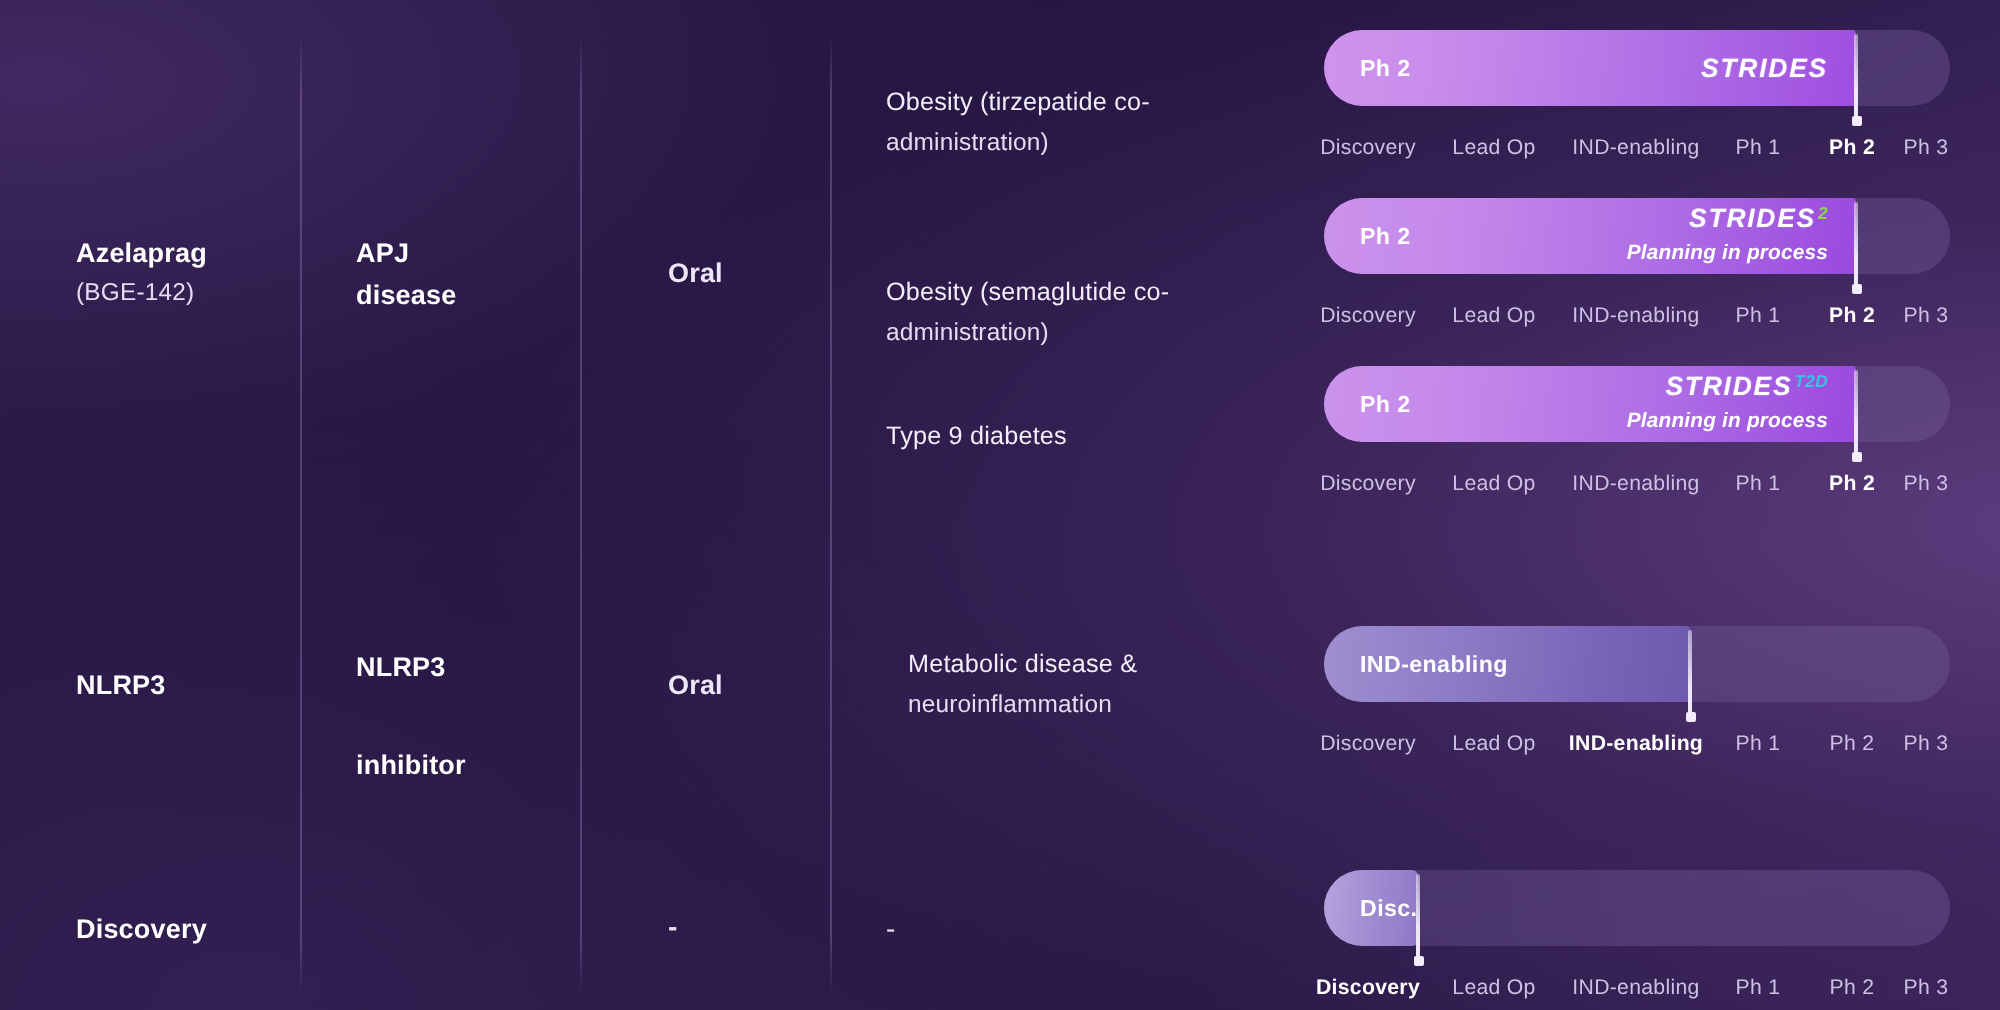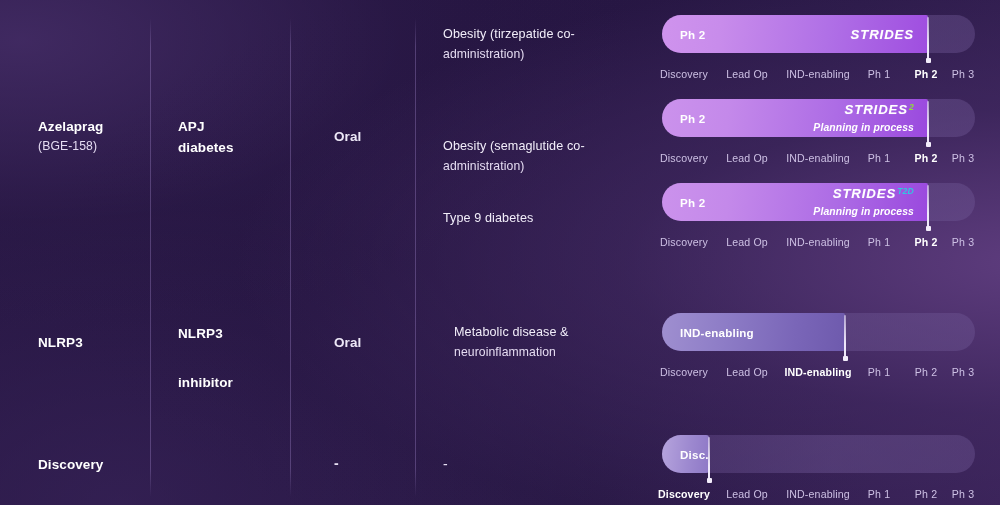--- a/index.html
+++ b/index.html
@@ -170,30 +170,30 @@
 <body>
 
 <div id="pipeline">
 
   <div class="divider" style="left:150px;"></div>
   <div class="divider" style="left:290px;"></div>
   <div class="divider" style="left:415px;"></div>
 
   <div class="cell prog" style="left:38px; top:117px;">
     <span>Azelaprag</span>
-    <span class="sub">(BGE-158)</span>
+    <span class="sub">(BGE-142)</span>
   </div>
   <div class="cell target" style="left:178px; top:117px;">
     <span>APJ</span>
-    <span class="sub" style="font-weight:bold; font-size:13.5px; color:#ffffff;">diabetes</span>
+    <span class="sub" style="font-weight:bold; font-size:13.5px; color:#ffffff;">disease</span>
   </div>
   <div class="cell route" style="left:318px; top:127px;">
     <span>Oral</span>
   </div>
-  <div class="cell indic" style="left:443px; top:26px; width:200px;">
+  <div class="cell indic" style="left:443px; top:43px; width:200px;">
     <span>Obesity (tirzepatide co-</span>
     <span class="sub">administration)</span>
   </div>
 
   <div class="barwrap" style="left:662px; top:15px; width:313px;">
     <div class="track" style="width:313px;"></div>
     <div class="fill bright" style="width:266px;">
       <span class="fill-label">Ph 2</span>
       <span class="brand">
         <span class="brand-row">

